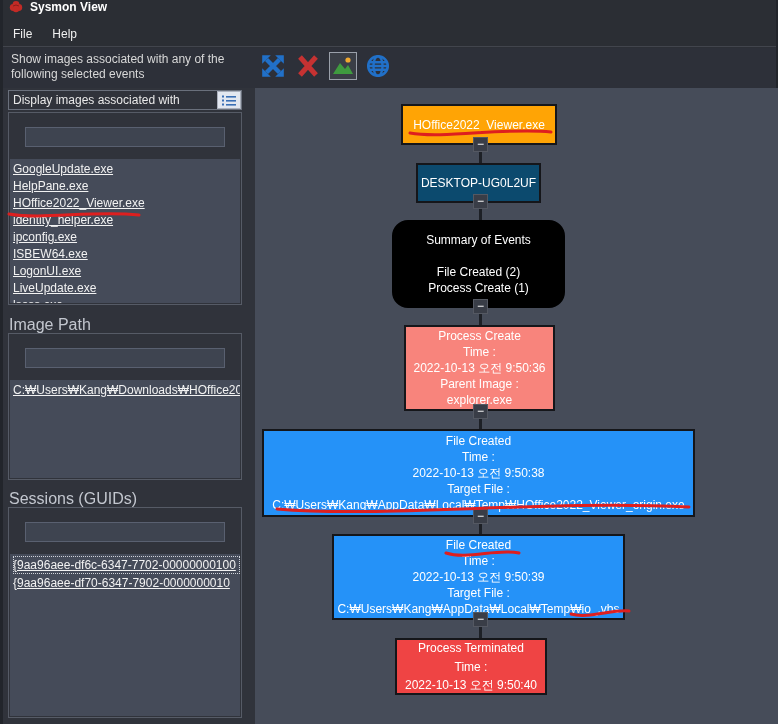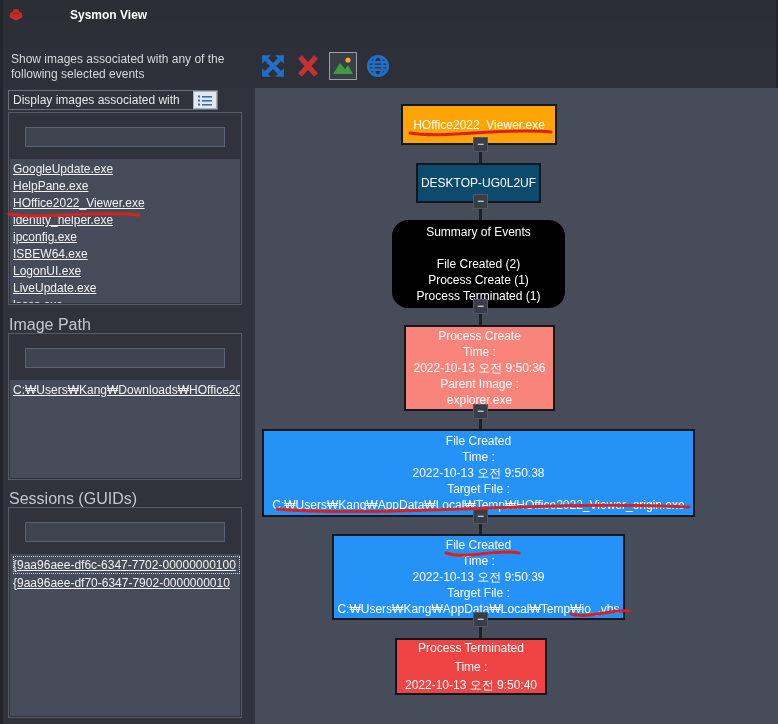--- a/index.html
+++ b/index.html
@@ -2,33 +2,33 @@
 <html><head>
 <meta charset="utf-8">
 <style>
   * { margin:0; padding:0; box-sizing:border-box; }
   html,body { width:778px; height:724px; overflow:hidden; }
   body { font-family:"Liberation Sans","DejaVu Sans",sans-serif; background:#2c2f36; color:#e8e8e8; }
   #window { position:relative; width:778px; height:724px; background:#2c2f36;
             border-left:3px solid #22252b; border-bottom:4px solid #22252b; border-right:2px solid #22252b; }
 
   
-  #titlebar { position:absolute; left:0; top:0; right:0; height:22px; background:#2b2e34; display:flex; align-items:flex-end; padding-left:6px;gap:40px; }
+  #titlebar { position:absolute; left:0; top:0; right:0; height:22px; background:#2b2e34; display:flex; align-items:flex-start; padding-left:6px; }
   #titlebar .title { font-size:12px; font-weight:bold; color:#ffffff; margin-left:7px; }
   #menubar { position:absolute; left:0; top:22px; right:0; height:25px; background:#2b2e34; display:flex; align-items:center; border-bottom:1px solid #42454d; }
   #menubar .menu-item { font-size:12px; color:#f0f0f0; padding:0 10px; height:100%; display:flex; align-items:center; }
   #headerbar { position:absolute; left:0; top:48px; right:0; height:40px; background:#2d3039; }
   #headerbar .desc { position:absolute; left:8px; top:4px; font-size:12px; line-height:15px; color:#d8d8d8; }
   #toolbar { position:absolute; left:256px; top:4px; display:flex; align-items:center; gap:7px; }
   .tool-btn { width:28px; height:28px; display:flex; align-items:center; justify-content:center; }
   .tool-btn.selected { border:1px solid #9aa0aa; background:#3a3e46; }
 
   
   #sidebar { position:absolute; left:0; top:88px; width:252px; height:636px; background:#30333b; }
-  .combo-row { position:absolute; left:5px; top:2px; width:210px; height:20px; border:1px solid #6a707c;
+  .combo-row { position:absolute; left:5px; top:2px; width:234px; height:20px; border:1px solid #6a707c;
                display:flex; align-items:center; justify-content:space-between; padding-left:4px; }
   .combo-row .combo-label { font-size:12px; color:#e8e8e8; white-space:nowrap; overflow:hidden; }
   .combo-btn { width:24px; height:18px; background:#e2e7f0; border:1px solid #aab0bc; display:flex; align-items:center; justify-content:center; }
   .groupbox { position:absolute; left:5px; width:234px; border:1px solid #565b66; background:#30333b; }
   .filter-input { position:absolute; left:16px; top:14px; width:200px; height:20px; background:#3e4450;
                   border:1px solid #596070; color:#f0f0f0; font-size:12px; font-family:inherit; padding:0 3px; }
   .listbox { position:absolute; left:1px; right:1px; bottom:1px; background:#454b59; overflow:hidden; padding:2px 0 0 3px; }
   .link-item { display:block; font-size:12px; line-height:17px; color:#f2f2f2; text-decoration:underline;
                white-space:nowrap; overflow:hidden; }
   .guid-item { line-height:18px; }
@@ -55,20 +55,24 @@
     <svg width="14" height="14" viewBox="0 0 14 14">
       <circle cx="4.2" cy="7.5" r="3.4" fill="#c22b26"></circle>
       <circle cx="7" cy="4.3" r="3.4" fill="#c22b26"></circle>
       <circle cx="9.8" cy="7.5" r="3.4" fill="#c22b26"></circle>
       <circle cx="7" cy="9" r="3.2" fill="#c22b26"></circle>
       <path d="M4 6 Q7 4 10 6" stroke="#7e1a16" stroke-width="0.8" fill="none"></path>
     </svg>
     <span class="title">Sysmon View</span>
   </div>
 
+  <div id="menubar">
+    <span class="menu-item">File</span>
+    <span class="menu-item">Help</span>
+  </div>
 
   <div id="headerbar">
     <div class="desc">
       <span>Show images associated with any of the</span><br>
       <span>following selected events</span>
     </div>
     <div id="toolbar">
       <div class="tool-btn">
         <svg width="26" height="26" viewBox="0 0 24 24">
           <path d="M6 6 L18 18 M18 6 L6 18" stroke="#2170c8" stroke-width="4"></path>
@@ -159,21 +163,20 @@
 
     <div class="node" style="left: 161px; top: 75px; width: 125px; height: 40px; background-color: #0c4a6e;">
       <span>DESKTOP-UG0L2UF</span>
     </div>
 
     <div class="node" style="left: 137px; top: 132px; width: 173px; height: 88px; border-radius: 16px; border-color: rgb(0, 0, 0); background-color: rgb(0, 0, 0);">
       <span>Summary of Events</span>
       <span>&nbsp;</span>
       <span>File Created (2)</span>
       <span>Process Create (1)</span>
-      <span>Process Terminated (1)</span>
     </div>
 
     <div class="node" style="left: 149px; top: 237px; width: 151px; height: 86px; background-color: rgb(248, 132, 124);">
       <span>Process Create</span>
       <span>Time :</span>
       <span>2022-10-13 오전 9:50:36</span>
       <span>Parent Image :</span>
       <span>explorer.exe</span>
     </div>
 

